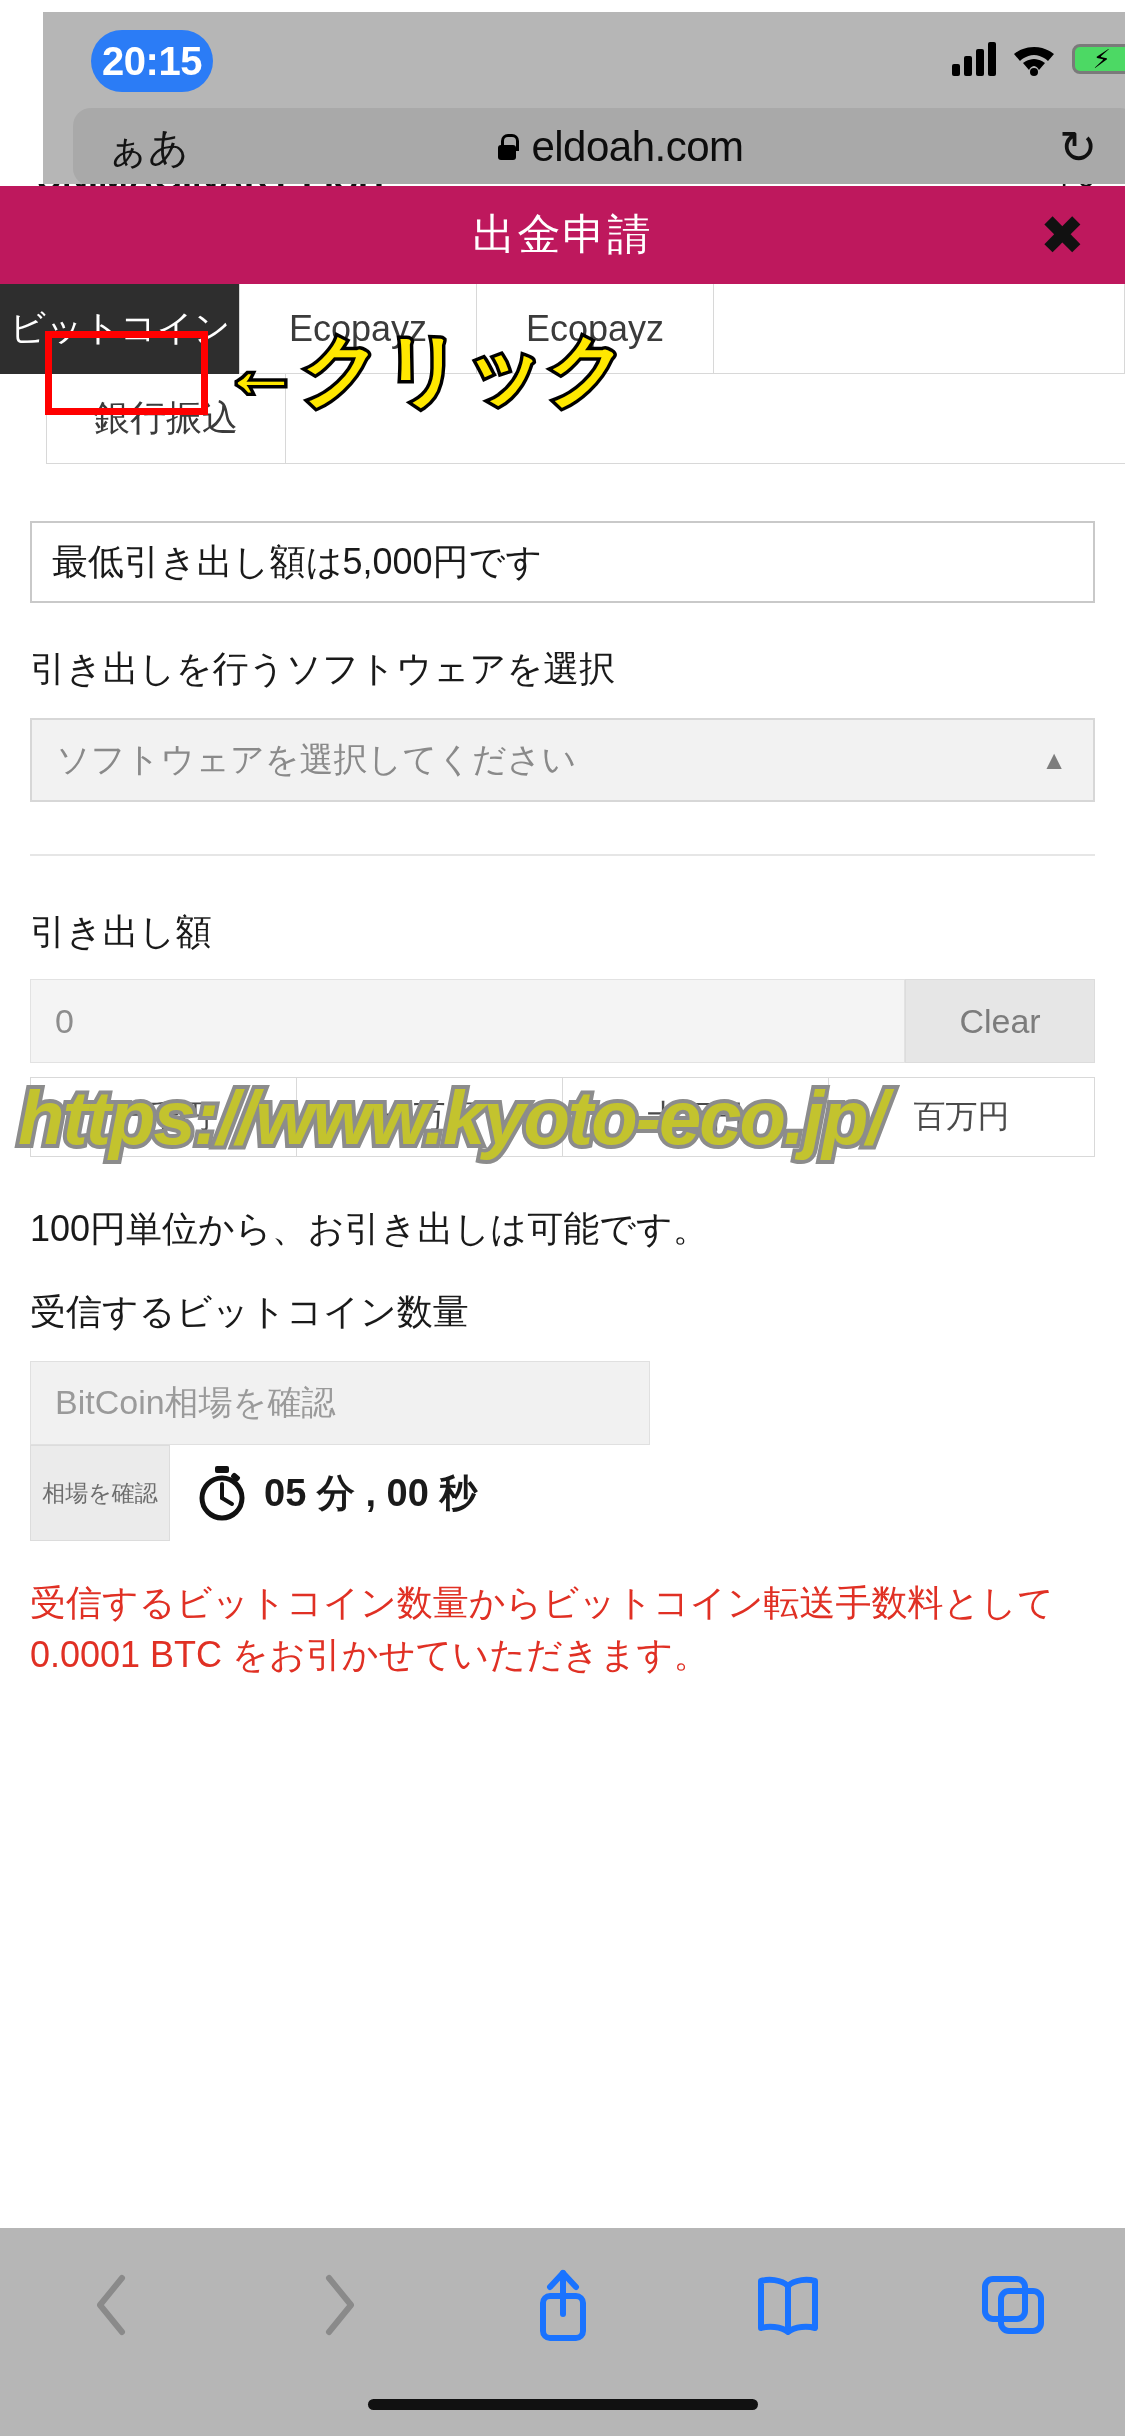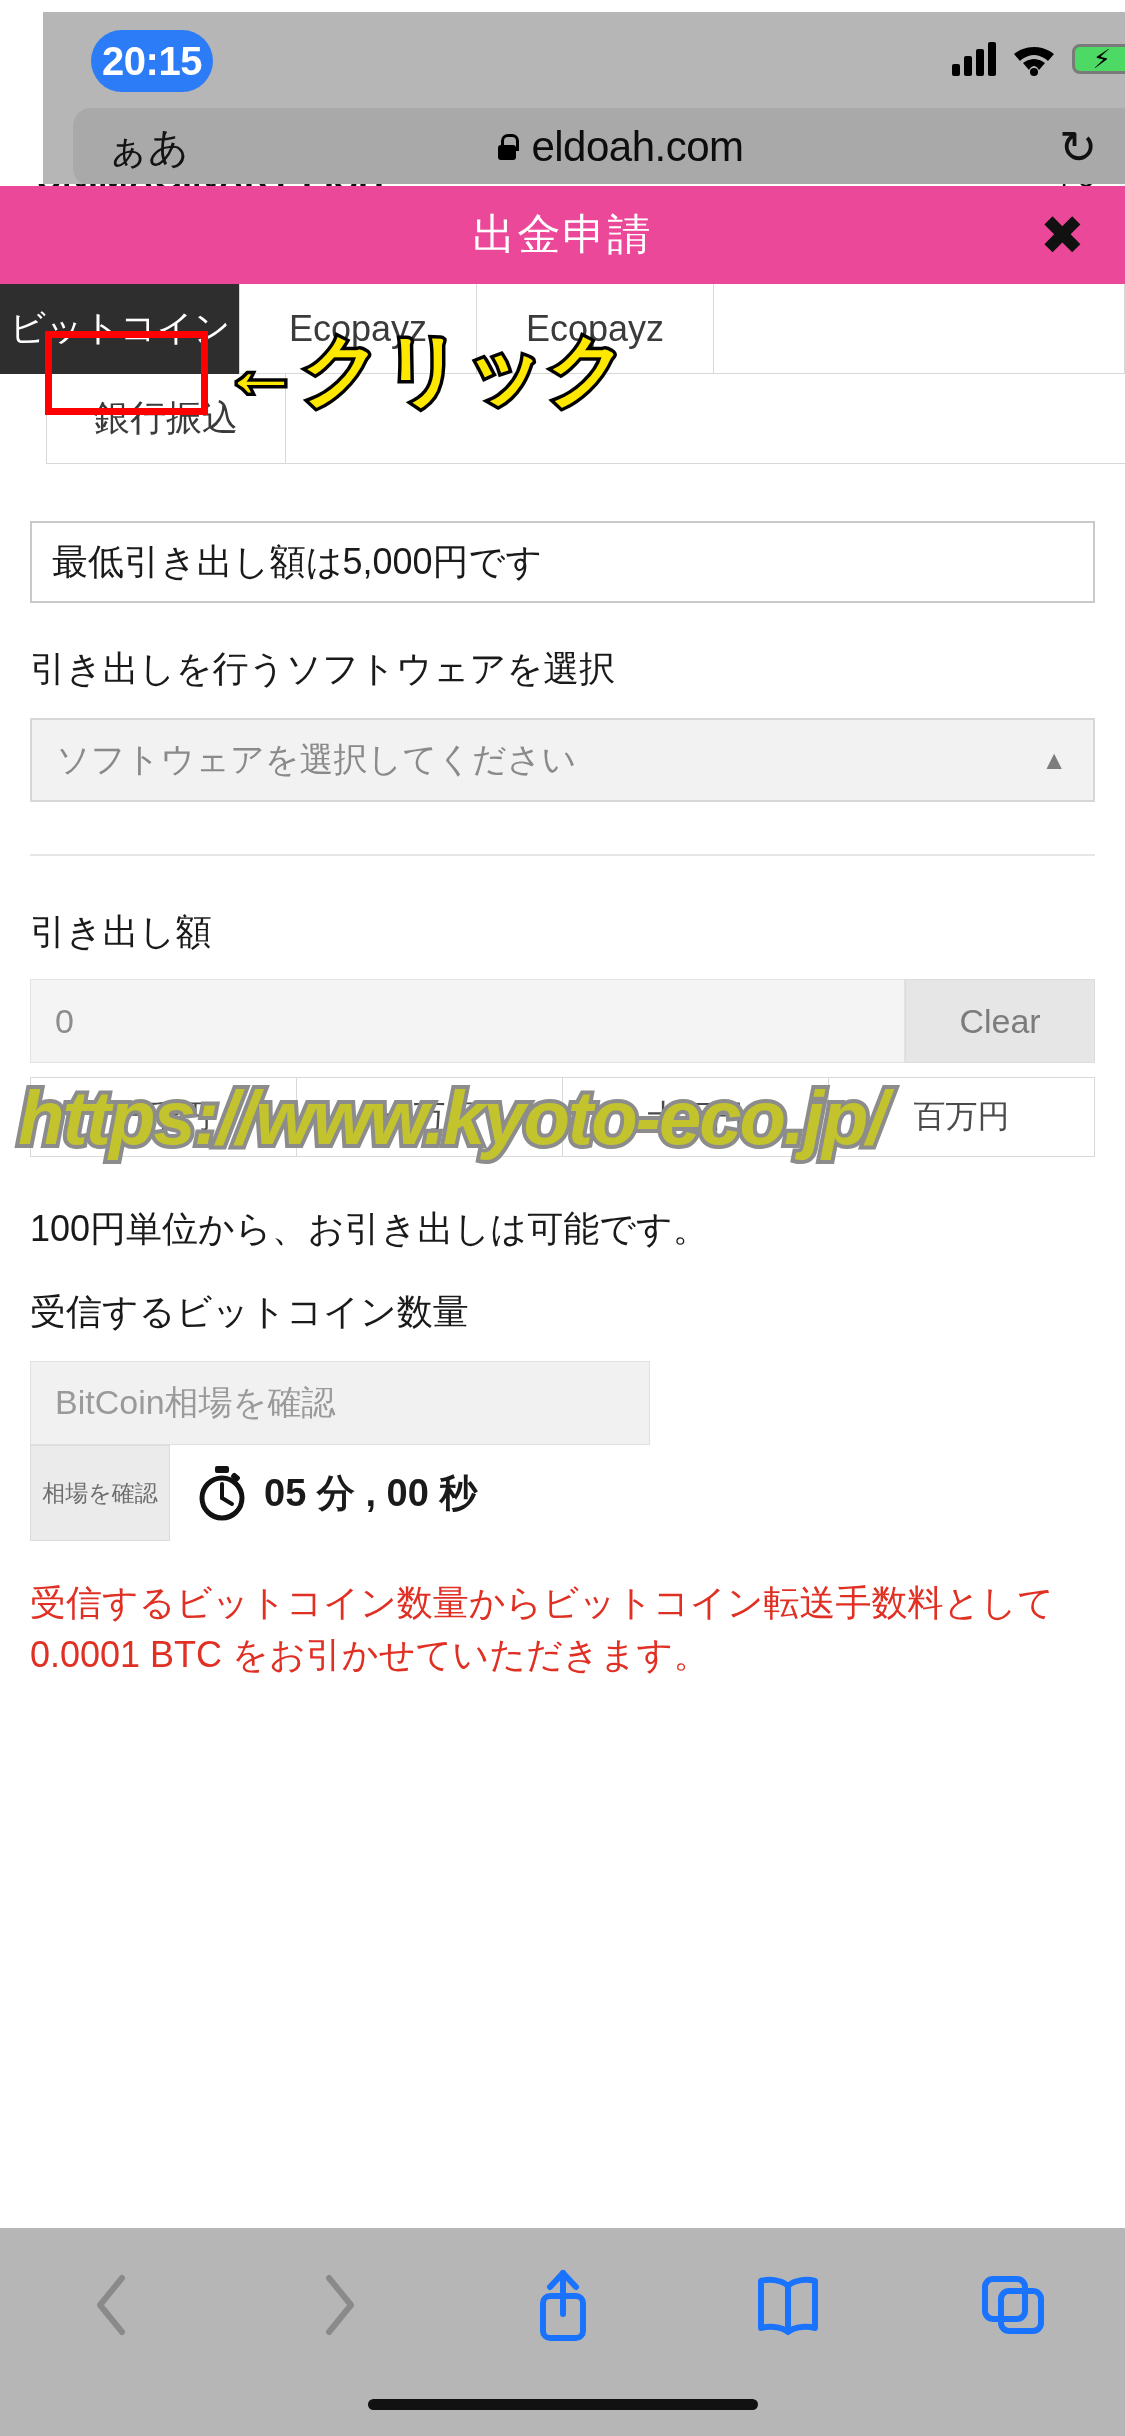--- a/index.html
+++ b/index.html
@@ -74,21 +74,21 @@
     position:absolute; left:36px; top:-26px; font-size:36px; font-weight:700; color:#111;
     white-space:nowrap;
   }
   .page-sliver .sl-right {
     position:absolute; right:30px; top:-26px; font-size:32px; color:#111;
   }
 
   
   .modal-header {
     position:absolute; left:0; top:186px; width:1125px; height:98px;
-    background:#ec4899;
+    background:#be185d;
     display:flex; align-items:center; justify-content:center;
   }
   .modal-title { color:#fff; font-size:43px; letter-spacing:2px; }
   .modal-close {
     position:absolute; right:40px; top:50%; transform:translateY(-50%);
     font-size:54px; color:#111; font-weight:700; line-height:1;
   }
 
   .tabs-wrap { position:absolute; left:0; top:284px; width:1125px; }
   .tab-row { display:flex; width:1125px; }

